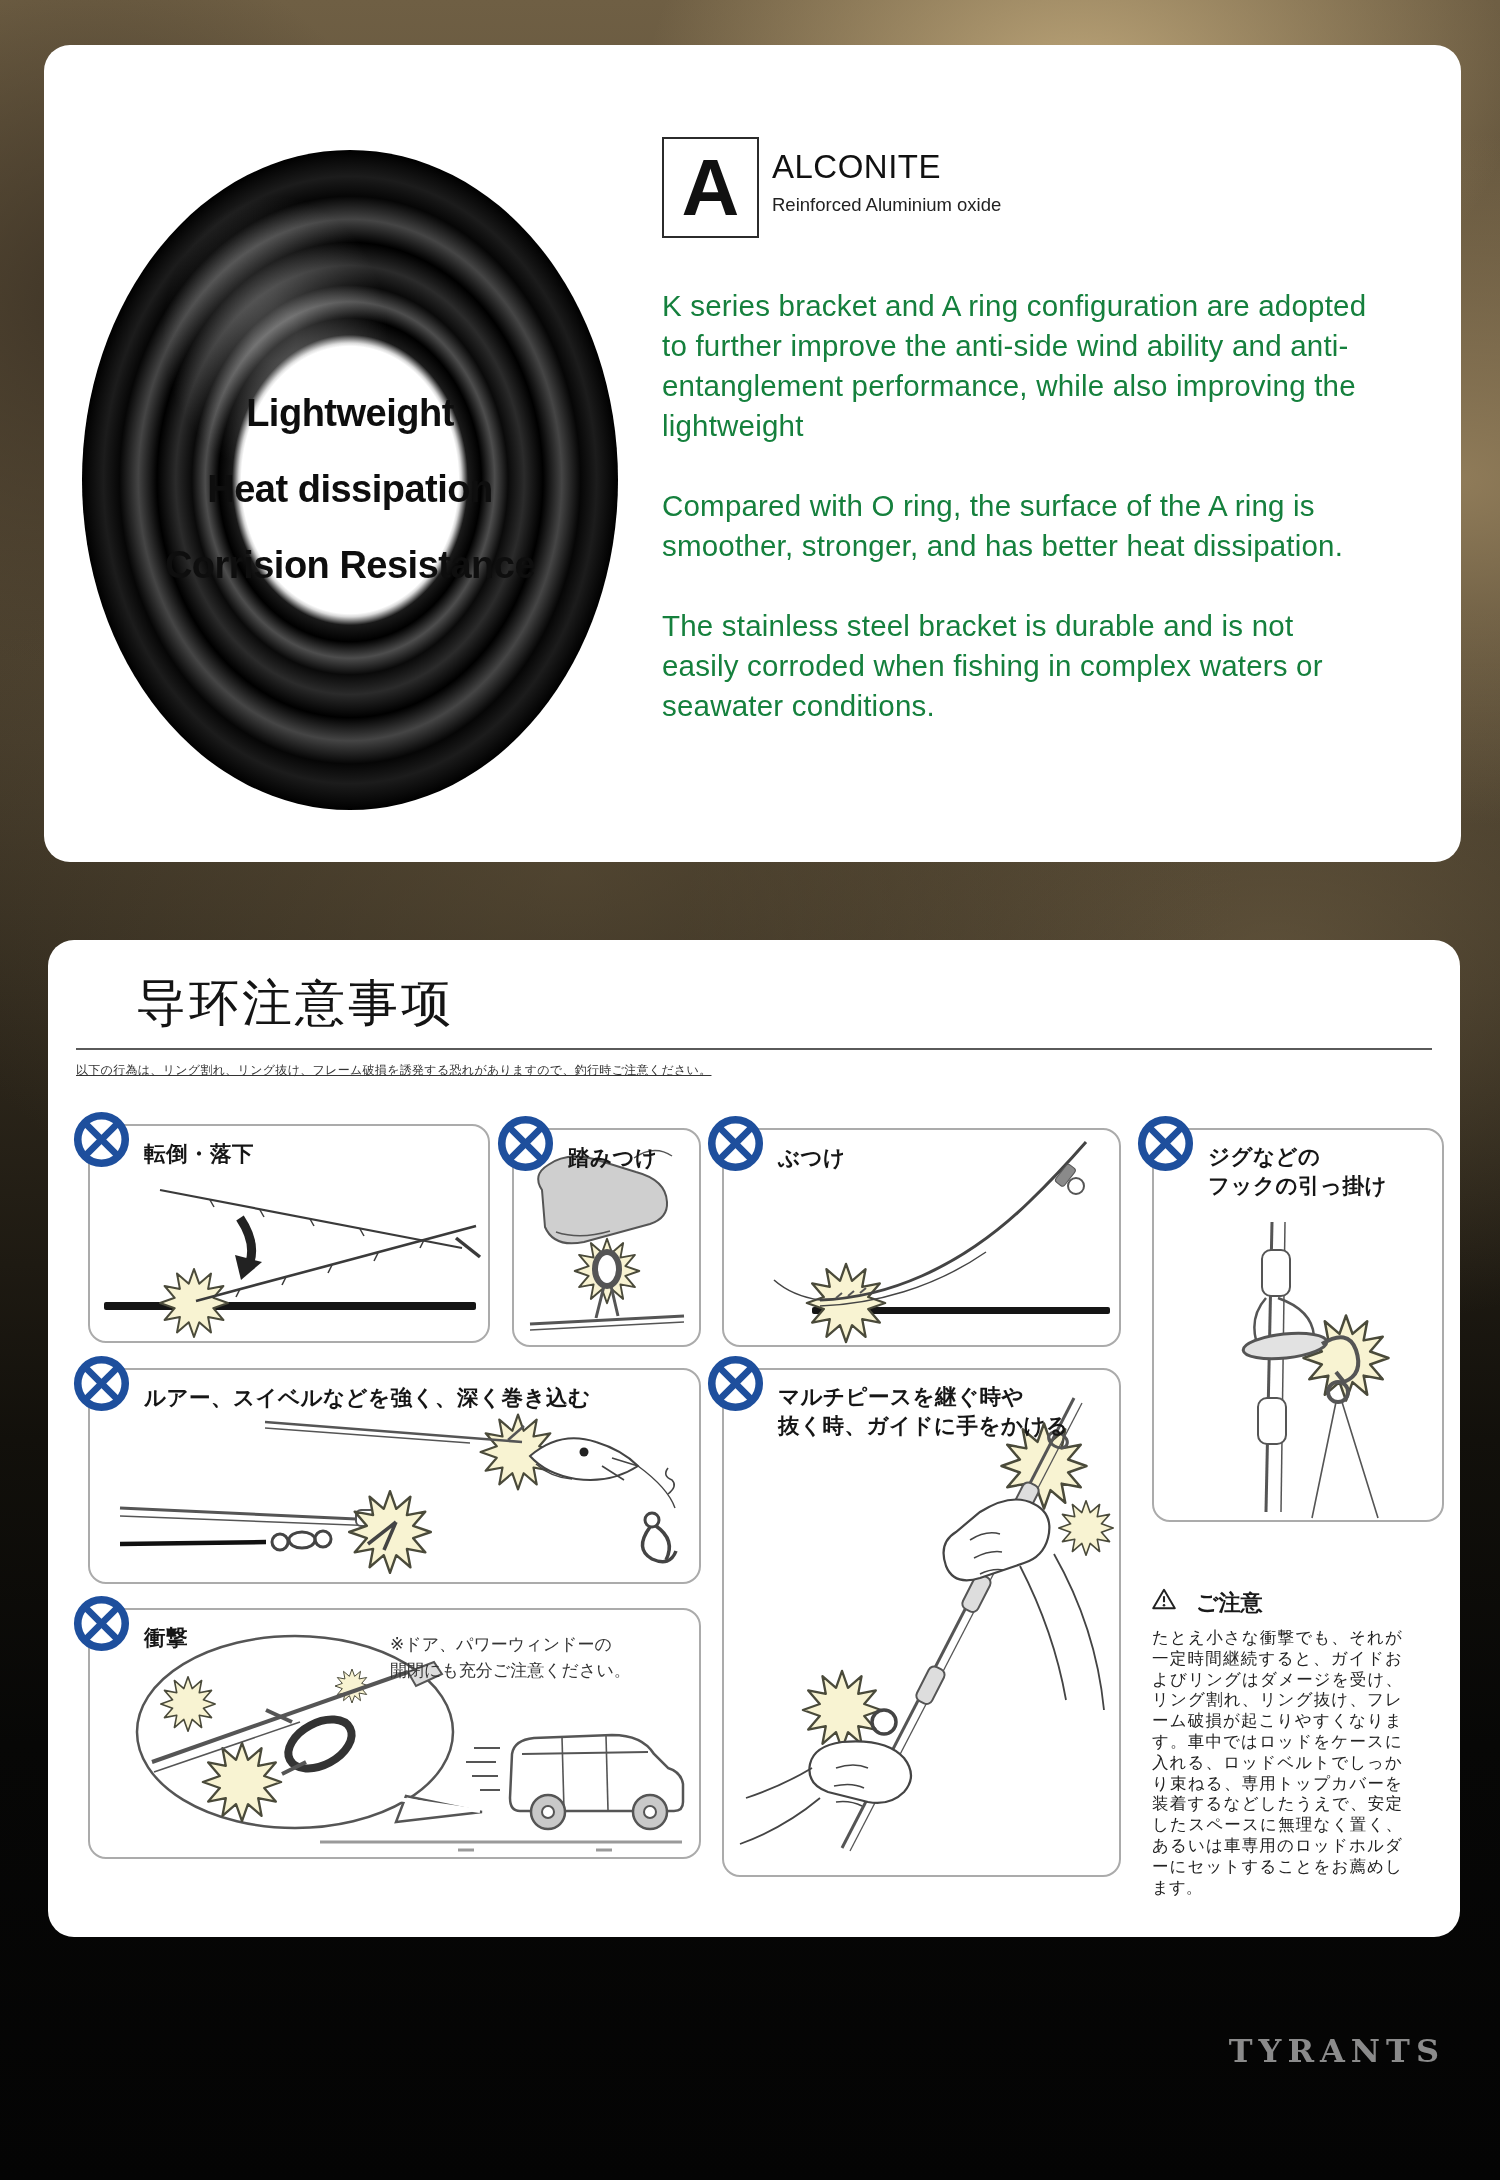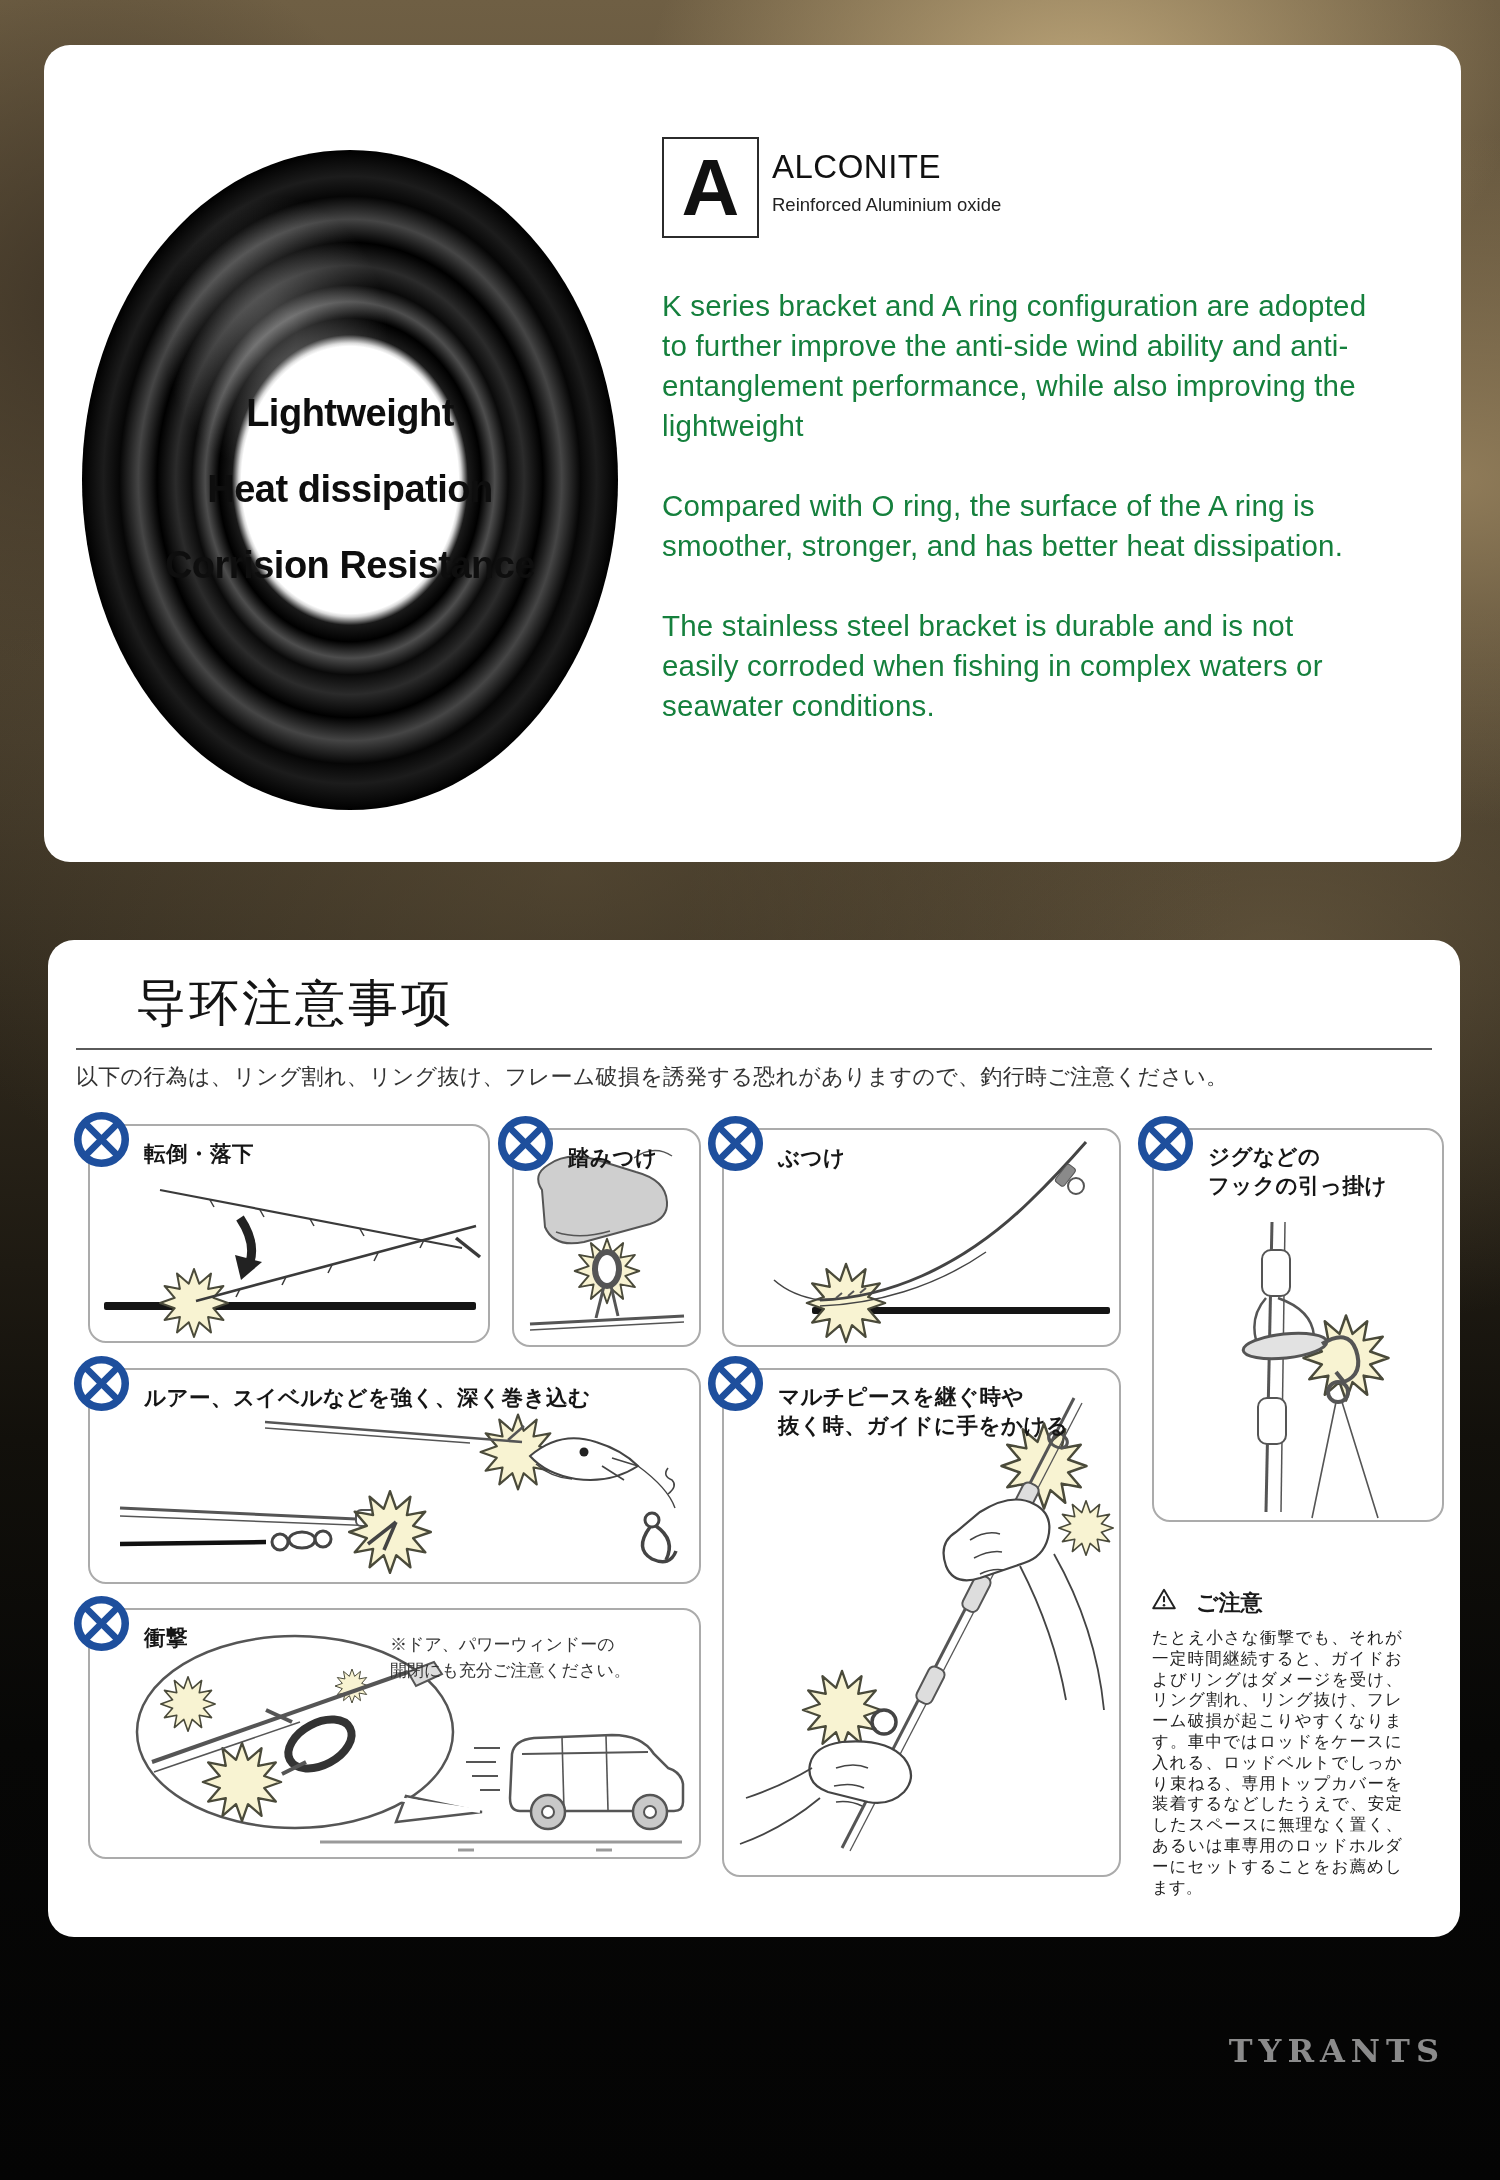--- a/index.html
+++ b/index.html
@@ -38,30 +38,30 @@
   .logo-words{position:absolute;left:728px;top:103px;}
   .logo-title{font-size:33px;color:#111;letter-spacing:.5px;}
   .logo-sub{font-size:18.5px;color:#222;margin-top:8px;}
   .copy{position:absolute;left:618px;top:241px;width:712px;}
   .copy p{margin:0 0 40px 0;font-size:29.5px;line-height:40px;color:#15803d;letter-spacing:.2px;}
 
   
   .c2-title{position:absolute;left:88px;top:30px;font-family:"Liberation Serif","DejaVu Serif",serif;
     font-size:50px;color:#141414;letter-spacing:3px;}
   .c2-rule{position:absolute;left:28px;top:108px;width:1356px;height:2px;background:#5a5a5a;}
-  .c2-intro{position:absolute;left:28px;top:122px;font-size:22px;color:#333;letter-spacing:.3px;}
+  .c2-intro{position:absolute;left:28px;top:122px;font-size:12px;color:#333;letter-spacing:.3px;text-decoration:underline;}
 
   .panel{position:absolute;background:#fff;border:2px solid #ababab;border-radius:18px;}
   .noic{position:absolute;left:-17px;top:-15px;width:57px;height:57px;}
   .plabel{position:absolute;left:54px;top:13px;font-size:21.5px;font-weight:bold;color:#161616;
     letter-spacing:.5px;}
   .preline{white-space:pre-line;line-height:1.35;}
   .pillu{position:absolute;left:0;top:0;width:100%;height:100%;}
   .pnote{position:absolute;left:300px;top:22px;width:300px;font-size:17px;color:#333;
-    white-space:pre-line;line-height:1.5;font-family:Liberation Serif, serif;}
+    white-space:pre-line;line-height:1.5;}
 
   .notice{position:absolute;left:1104px;top:648px;width:250px;}
   .notice-head{display:flex;align-items:flex-start;gap:20px;font-size:22px;font-weight:bold;color:#1a1a1a;}
   .warn-tri{width:24px;height:22px;flex:0 0 auto;}
   .notice-body{margin-top:9px;font-size:16.5px;line-height:20.8px;color:#222;text-align:justify;}
 
   .brand{position:absolute;left:1085px;top:2032px;width:360px;text-align:right;
     font-family:"DejaVu Serif","Liberation Serif",serif;font-weight:bold;font-size:32px;
     color:#8b8b8b;letter-spacing:6px;}
 </style>

